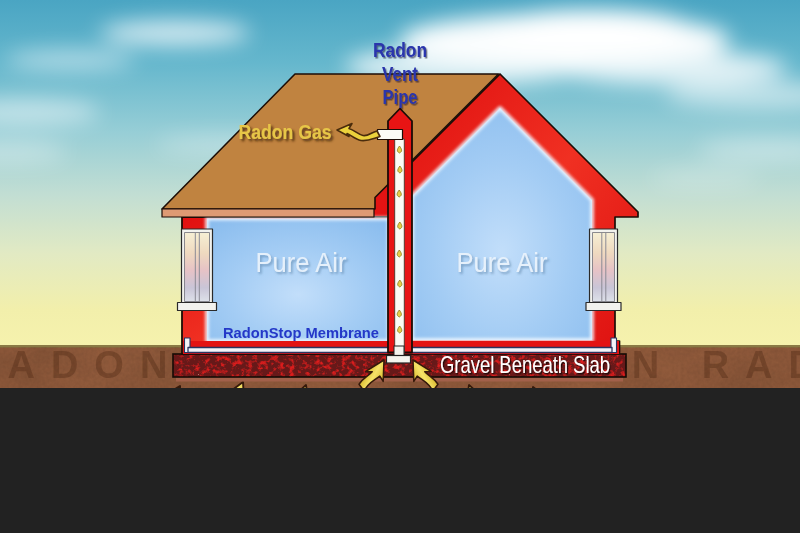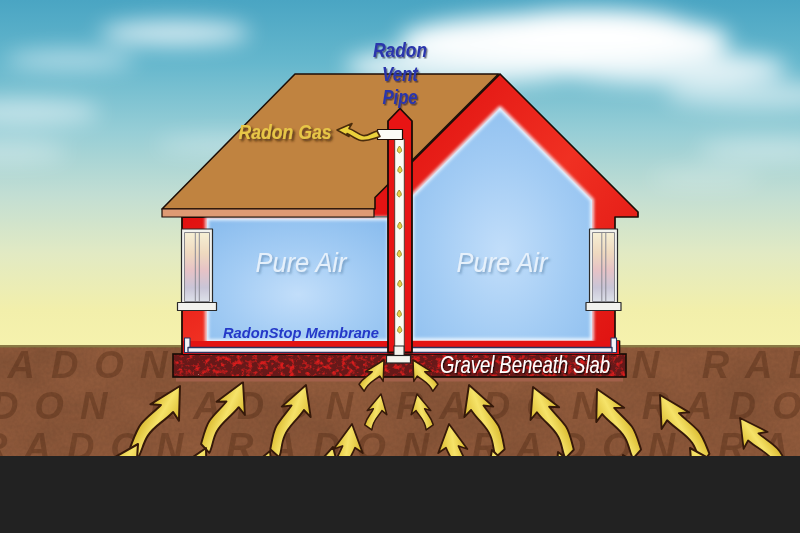--- a/index.html
+++ b/index.html
@@ -1,16 +1,16 @@
 <!DOCTYPE html>
 <html><head>
 <meta charset="utf-8">
 <style>
   html,body{margin:0;padding:0;background:#222;}
-  #stage{width:800px;height:456px;position:relative;overflow:hidden;font-family:"Liberation Sans",sans-serif;font-style:italic;}
+  #stage{width:800px;height:388px;position:relative;overflow:hidden;font-family:"Liberation Sans",sans-serif;}
   svg{display:block;}
   text{font-family:"Liberation Sans",sans-serif;}
 </style>
 </head>
 <body>
 
 <div id="stage">
 <svg width="800" height="533" viewBox="0 0 800 533" xmlns="http://www.w3.org/2000/svg">
   <defs>
     <linearGradient id="skyGrad" x1="0" y1="0" x2="0" y2="1">

